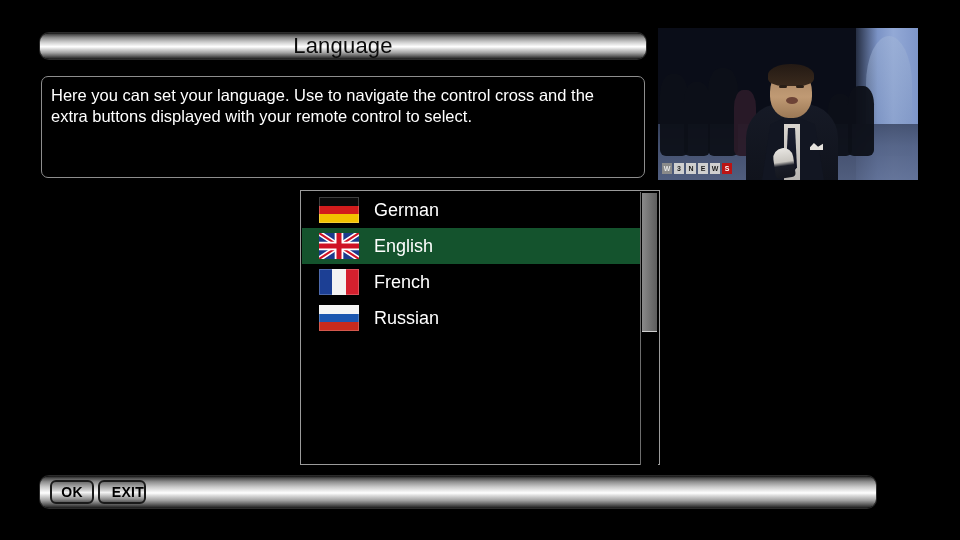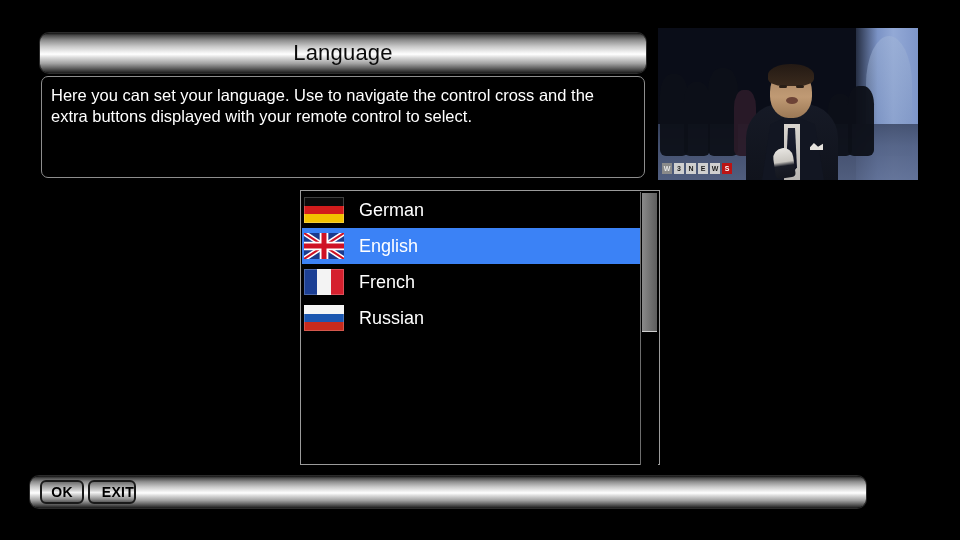--- a/index.html
+++ b/index.html
@@ -38,21 +38,21 @@
         #a3a3a3 76%,
         #626262 88%,
         #1b1b1b 100%);
     box-shadow: 0 0 0 1px #2b2b2b;
     overflow: hidden;
   }
   #title-bar {
     left: 40px;
     top: 33px;
     width: 606px;
-    height: 40px;
+    height: 26px;
   }
   #title-text {
     position: absolute;
     left: 0; right: 0;
     top: 50%;
     transform: translateY(-50%);
     text-align: center;
     font-size: 22px;
     font-weight: 400;
     color: #0b0b0b;
@@ -231,25 +231,25 @@
     position: absolute;
     left: 1px;
     top: 1px;
     width: 340px;
   }
   .lang-row {
     position: relative;
     height: 36px;
     display: flex;
     align-items: center;
-    padding-left: 2px;
+    padding-left: 17px;
     box-sizing: border-box;
   }
   .lang-row.selected {
-    background: #3b82f6;
+    background: #14532d;
     width: 340px;
   }
   .flag {
     width: 40px;
     height: 26px;
     margin-right: 15px;
     flex: none;
     position: relative;
     overflow: hidden;
     box-shadow: inset 0 0 0 1px rgba(255,255,255,.22);
@@ -304,21 +304,21 @@
     left: 1px;
     top: 1px;
     width: 15px;
     height: 140px;
     background: linear-gradient(to right, #8a8a8a, #6f6f6f 60%, #5e5e5e);
     border-bottom: 1px solid #cfcfcf;
   }
 
   
   #bottom-bar {
-    left: 30px;
+    left: 40px;
     top: 476px;
     width: 836px;
     height: 32px;
   }
   .softkey {
     position: absolute;
     top: 4px;
     height: 24px;
     border: 2px solid #1a1a1a;
     border-radius: 6px;

